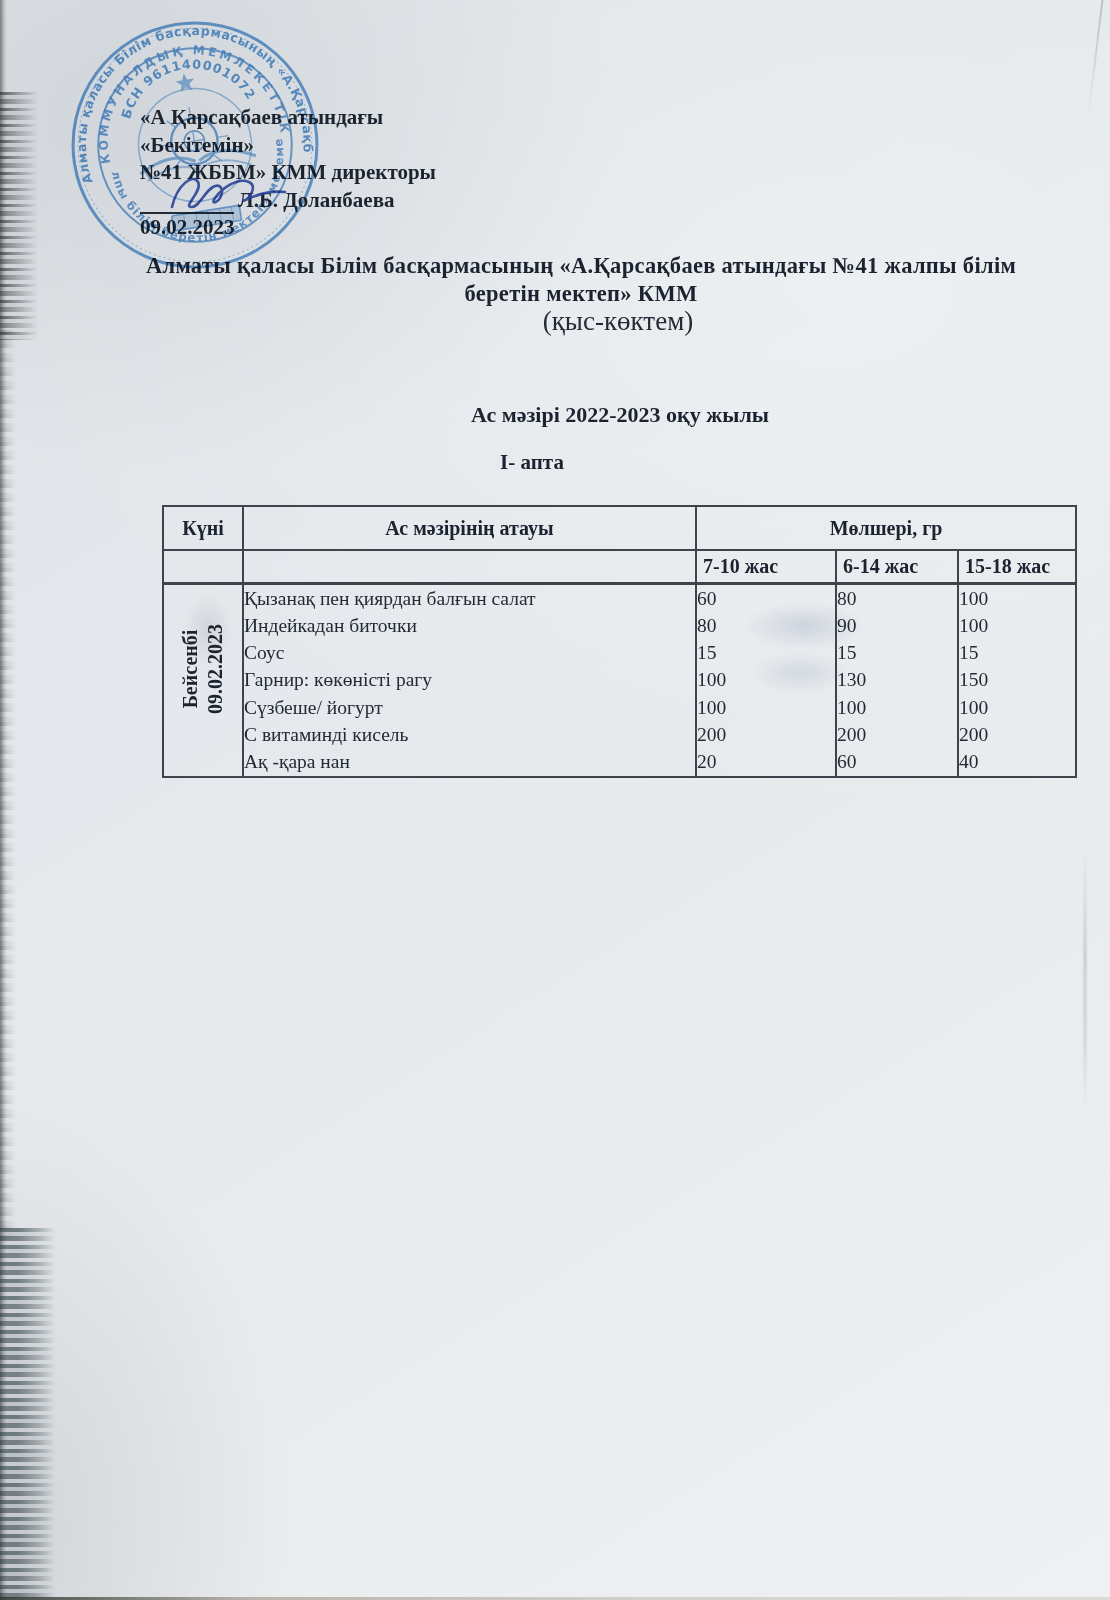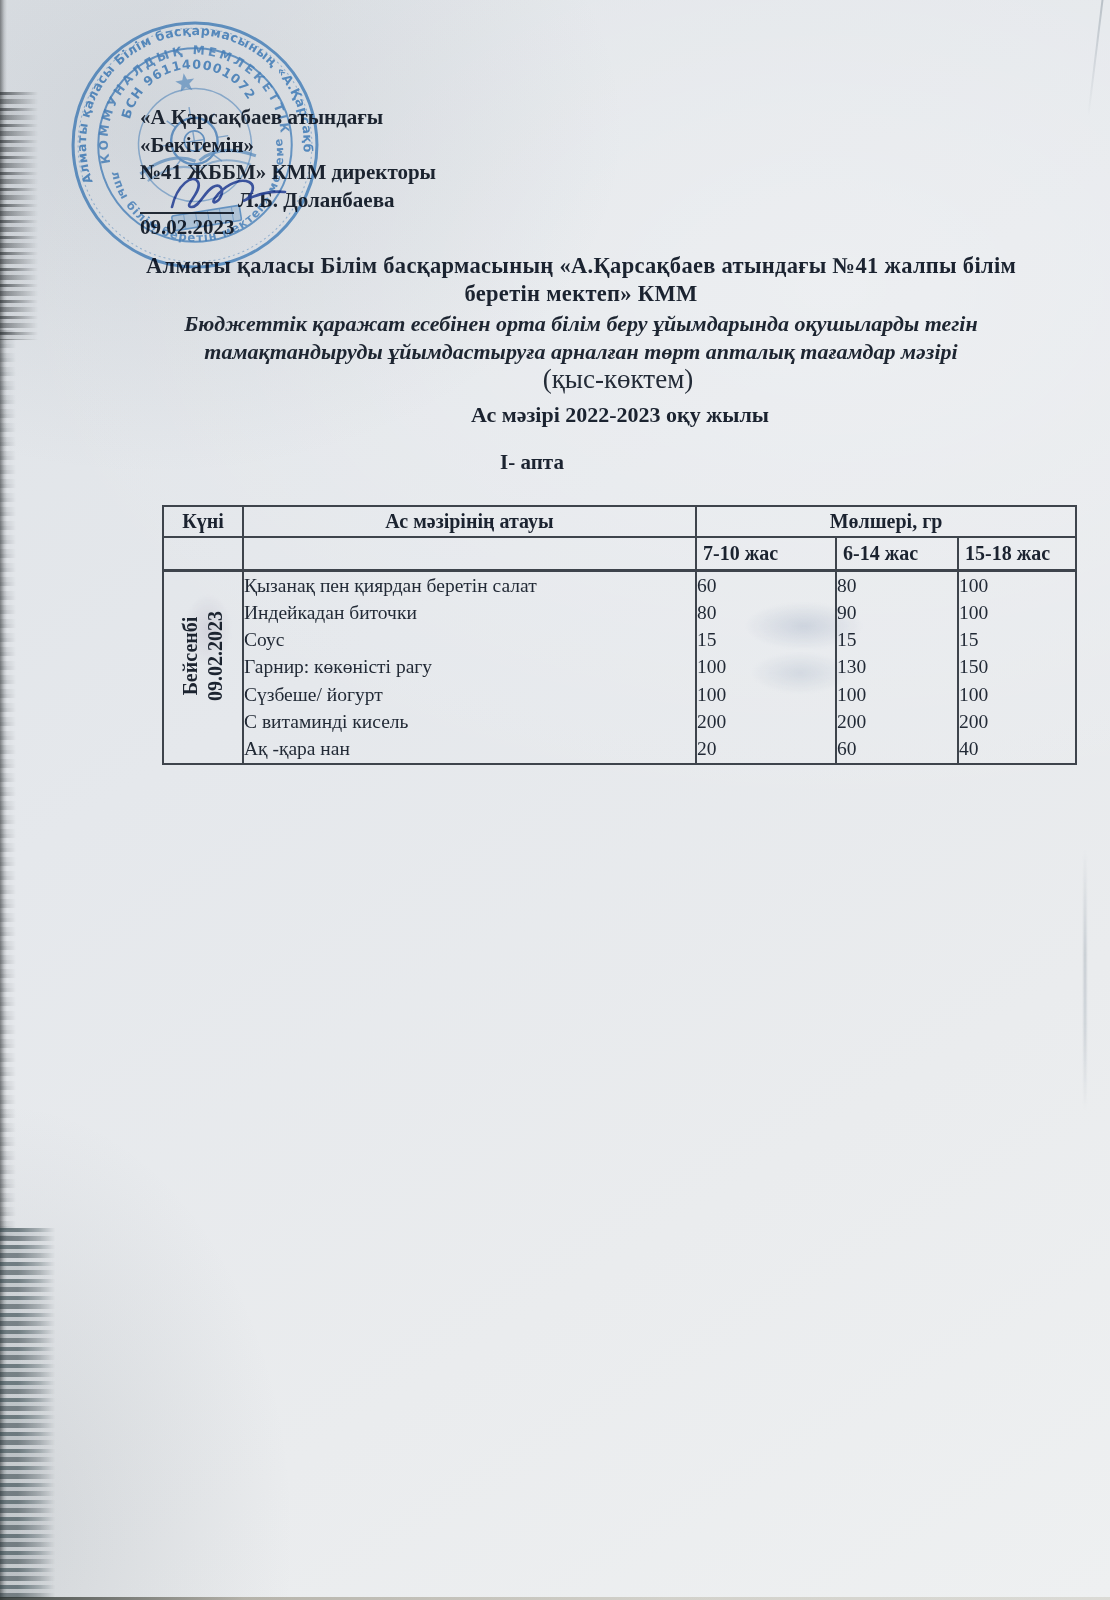--- a/index.html
+++ b/index.html
@@ -57,21 +57,21 @@
   
   .titleblock{position:absolute;left:106px;top:252px;width:950px;text-align:center;z-index:3;}
   .org-title{margin:0;font-weight:bold;font-size:22.5px;line-height:28px;letter-spacing:.3px;color:#1b2330;}
   .subtitle{margin:2px 0 0 0;font-weight:bold;font-style:italic;font-size:22px;line-height:28px;color:#1d2531;}
   .season{margin:0;font-size:27px;line-height:26px;transform:translateX(37px);color:#232b37;}
   .menu-title{position:absolute;left:0;top:402px;width:1110px;text-align:center;font-weight:bold;font-size:22px;transform:translateX(65px);color:#1b2330;}
   .week-label{position:absolute;left:0;top:450px;width:1110px;text-align:center;font-weight:bold;font-size:21px;transform:translateX(-23px);color:#1b2330;}
   
   table.menu{position:absolute;left:162px;top:505px;width:913px;border-collapse:collapse;table-layout:fixed;z-index:3;}
   table.menu td,table.menu th{border:2px solid #3e444c;padding:0;vertical-align:top;}
-  tr.hdr1{height:31px;}
+  tr.hdr1{height:44px;}
   tr.hdr1 th{font-size:20px;font-weight:bold;text-align:center;vertical-align:middle;color:#1b2330;}
   tr.hdr2{height:33px;}
   tr.hdr2 td{border-bottom-width:3px;font-size:20px;font-weight:bold;text-align:left;vertical-align:middle;padding-left:6px;color:#1b2330;}
   tr.body-row{height:190px;}
   td.day-cell{position:relative;}
   .day-rot{position:absolute;left:50%;top:44%;transform:translate(-50%,-50%) rotate(-90deg);
     font-weight:bold;font-size:20px;line-height:25px;white-space:nowrap;text-align:center;color:#1c2430;}
   td.menu-cell{padding:5px 8px 0 13px;}
   .menu-line,.num-line{font-size:19.5px;line-height:27.3px;color:#222a36;white-space:nowrap;overflow:hidden;}
   td.num-cell{padding:5px 4px 0 17px;}
@@ -154,21 +154,20 @@
     <text font-size="12.5" font-weight="bold" letter-spacing="1" opacity=".9" text-anchor="middle">
       <textPath href="#arcBsn" startOffset="50%">БСН 961140001072</textPath>
     </text>
     <text font-size="11.5" font-weight="bold" letter-spacing="1.2" opacity=".85" text-anchor="middle">
       <textPath href="#arcMidBottom" startOffset="50%">жалпы білім беретін мектеп» мекемесі</textPath>
     </text>
   </svg>
 
   <div class="titleblock">
     <p class="org-title">Алматы қаласы  Білім басқармасының «А.Қарсақбаев атындағы  №41 жалпы білім беретін мектеп» КММ</p>
-    <p class="subtitle">Бюджеттік қаражат есебінен орта білім беру ұйымдарында оқушыларды тегін тамақтандыруды ұйымдастыруға арналған төрт апталық тағамдар мәзірі</p>
     <p class="season">(қыс-көктем)</p>
   </div>
   <div class="menu-title">Ас мәзірі 2022-2023  оқу жылы</div>
   <div class="week-label">І- апта</div>
 
   <table class="menu">
     <colgroup>
       <col style="width:80px">
         <col style="width:453px">
         <col style="width:140px">
@@ -189,21 +188,21 @@
         <td>15-18 жас</td>
       </tr>
       <tr class="body-row">
         <td class="day-cell">
           <div class="day-rot">
             <div>Бейсенбі</div>
             <div>09.02.2023</div>
           </div>
         </td>
         <td class="menu-cell">
-          <div class="menu-line">Қызанақ пен қиярдан беретін салат</div>
+          <div class="menu-line">Қызанақ пен қиярдан балғын салат</div>
           <div class="menu-line">Индейкадан биточки</div>
           <div class="menu-line">Соус</div>
           <div class="menu-line">Гарнир: көкөністі рагу</div>
           <div class="menu-line">Сүзбеше/ йогурт</div>
           <div class="menu-line">С витаминді кисель</div>
           <div class="menu-line">Ақ -қара  нан</div>
         </td>
         <td class="num-cell">
           <div class="num-line">60</div>
           <div class="num-line">80</div>

